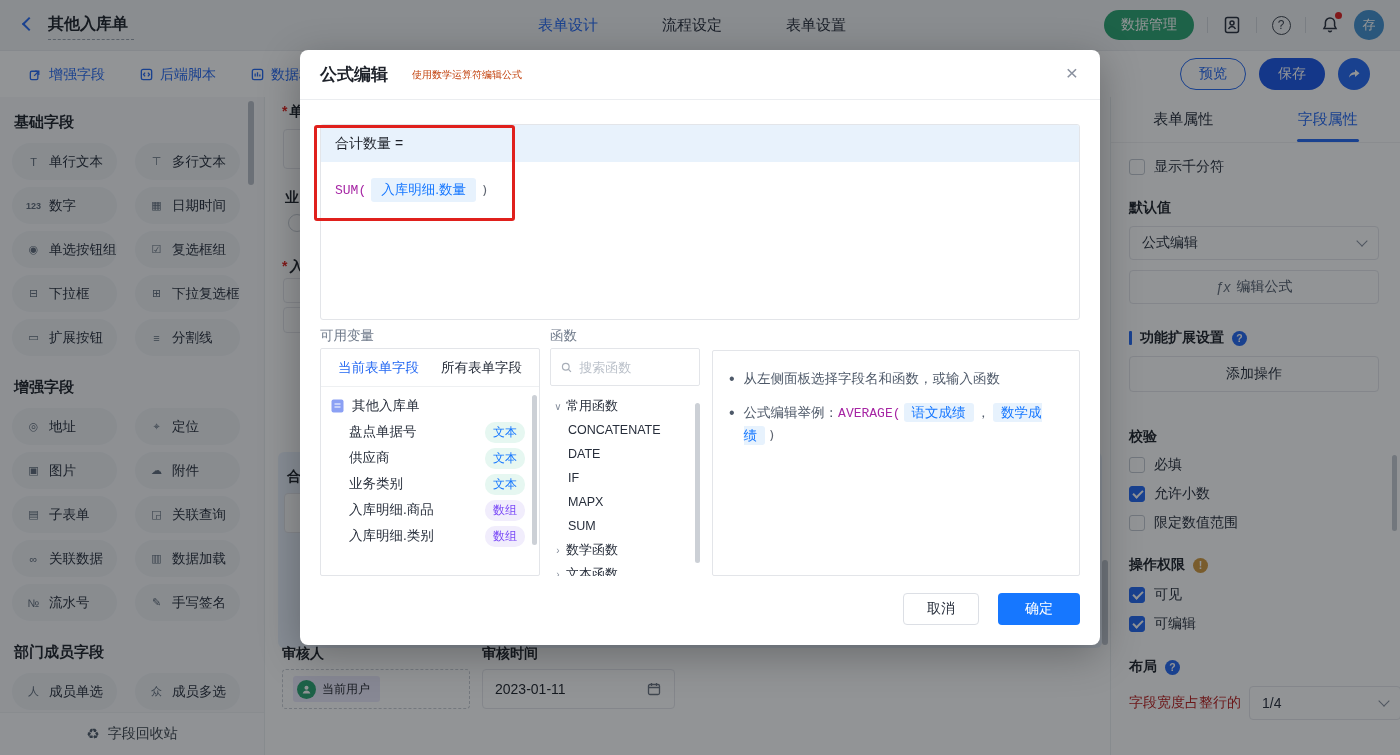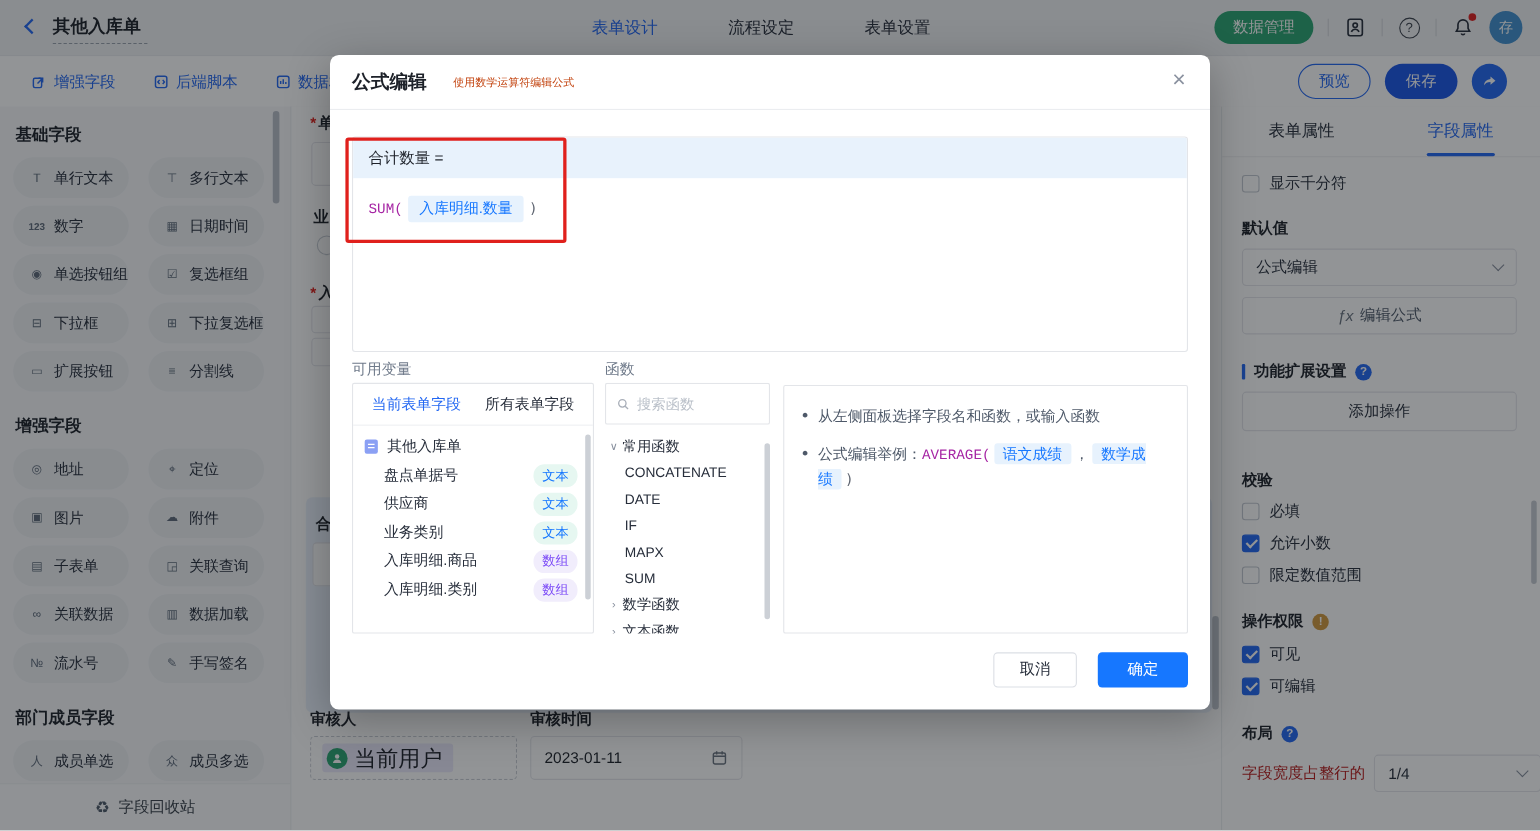--- a/index.html
+++ b/index.html
@@ -43,21 +43,21 @@
   .recycle-bar{position:absolute;left:0;right:0;bottom:0;height:43px;background:#fbfcfd;border-top:1px solid #eef0f2;display:flex;align-items:center;justify-content:center;gap:8px;color:#3c434d;font-size:14px;cursor:pointer}
 
   
   .canvas{position:absolute;left:265px;top:97px;right:290px;bottom:0;background:#fff;z-index:1;overflow:hidden}
   .fld-label{position:absolute;font-size:14px;font-weight:bold;color:#1d2129}
   .req{color:#e0201c;margin-right:2px}
   .ghost-box{position:absolute;background:#fff;border:1px solid #e5e6eb;border-radius:4px}
   .radio{position:absolute;width:18px;height:18px;border:1px solid #c9ced6;border-radius:50%;background:#fff}
   .sel-block{position:absolute;left:13px;top:355px;right:8px;height:196px;background:#ecf3fd;border-radius:6px}
   .canvas-scroll{position:absolute;right:2px;top:463px;width:6px;height:85px;border-radius:3px;background:#c2c7cf}
-  .chip-user{display:inline-flex;align-items:center;gap:6px;background:#ece9fb;border-radius:3px;height:26px;padding:0 10px 0 4px;font-size:20px;color:#1d2129}
+  .chip-user{display:inline-flex;align-items:center;gap:6px;background:#ece9fb;border-radius:3px;height:26px;padding:0 10px 0 4px;font-size:12px;color:#1d2129}
   .ua{width:19px;height:19px;border-radius:50%;background:#2ba471;display:flex;align-items:center;justify-content:center}
   .dashed-input{position:absolute;border:1px dashed #c9cdd4;border-radius:4px;background:#fff;display:flex;align-items:center;padding-left:10px}
   .date-input{position:absolute;border:1px solid #e5e6eb;border-radius:4px;background:#fff;display:flex;align-items:center;padding:0 12px;font-size:14px;color:#1d2129;justify-content:space-between}
 
   
   .props{position:absolute;top:97px;right:0;width:290px;bottom:0;background:#fff;border-left:1px solid #eceef1;z-index:1}
   .ptabs{position:absolute;left:0;top:0;right:0;height:46px;display:flex;border-bottom:1px solid #f0f1f3}
   .ptab{flex:1;display:flex;align-items:center;justify-content:center;font-size:15px;color:#272e3b;cursor:pointer;position:relative}
   .ptab.active{color:#2468f2}
   .ptab.active::after{content:"";position:absolute;bottom:0;left:50%;transform:translateX(-50%);width:62px;height:3px;background:#2468f2;border-radius:2px}

